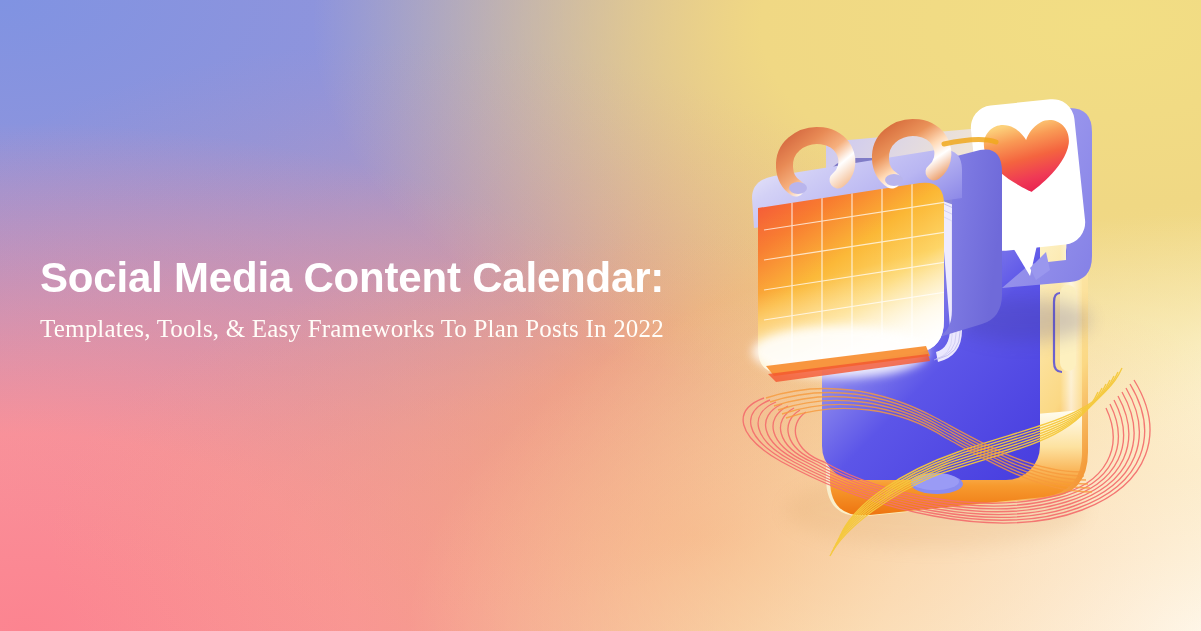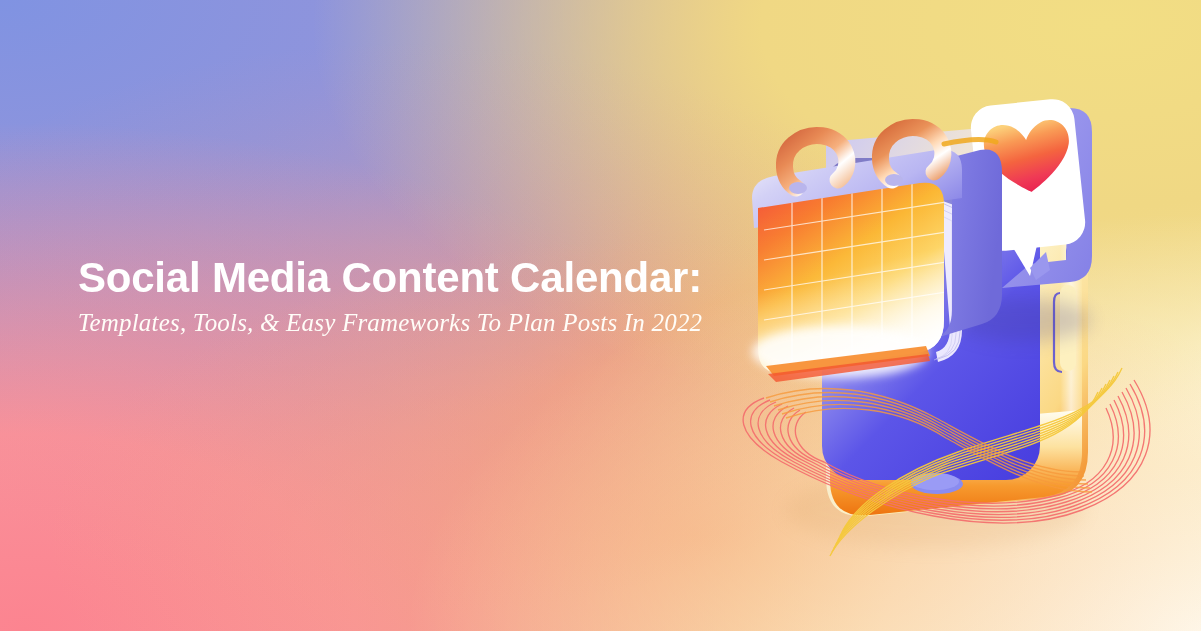--- a/index.html
+++ b/index.html
@@ -3,21 +3,20 @@
 <meta charset="utf-8">
 <title>Social Media Content Calendar Banner</title>
 <style>
   * { margin:0; padding:0; box-sizing:border-box; }
   html,body{ background:#222; }
   .banner{
     position:relative;
     width:1201px; height:631px;
     overflow:hidden;
     font-family:"Liberation Sans", sans-serif;
-    text-align:center;
   }
   
   .bg-base{
     position:absolute; inset:0;
     background:
       radial-gradient(120% 120% at 100% 100%, #fffdf2 0%, #fdf4d4 22%, rgba(250,225,150,0.0) 55%),
       radial-gradient(110% 110% at 92% 4%,  #f2de84 0%, #f0d884 26%, rgba(240,216,132,0) 60%),
       radial-gradient(115% 130% at 2% 100%, #fc8490 0%, #f9919a 24%, rgba(249,145,154,0) 62%),
       radial-gradient(120% 120% at 0% 0%,   #8093e2 0%, #8f94dc 25%, rgba(143,148,220,0) 64%),
       linear-gradient(118deg, #8a93de 0%, #b599c4 26%, #e8a787 50%, #efc878 70%, #f7e6a8 88%, #fffdf3 100%);
@@ -29,23 +28,23 @@
       radial-gradient(70% 70% at 34% 52%, rgba(226,150,150,0.30) 0%, rgba(226,150,150,0) 65%);
   }
 
   
   .copy{ position:absolute; left:40px; top:253px; width:700px; }
   .headline{
     font-size:42px; font-weight:700; color:#ffffff;
     letter-spacing:-0.2px; line-height:1.18; white-space:nowrap;
   }
   .subhead{
-    margin-top:6px;
+    margin-top:12px;
     font-family:"Liberation Serif", serif;
-    font-style:italic; font-size:25px; color:#fffdf8;
+    font-size:25px; color:#fffdf8;
     letter-spacing:0.2px; white-space:nowrap;
   }
 
   
   .art{ position:absolute; left:730px; top:80px; width:471px; height:500px; }
   .art svg{ width:100%; height:100%; display:block; overflow:visible; }
 </style>
 </head>
 <body>
 

